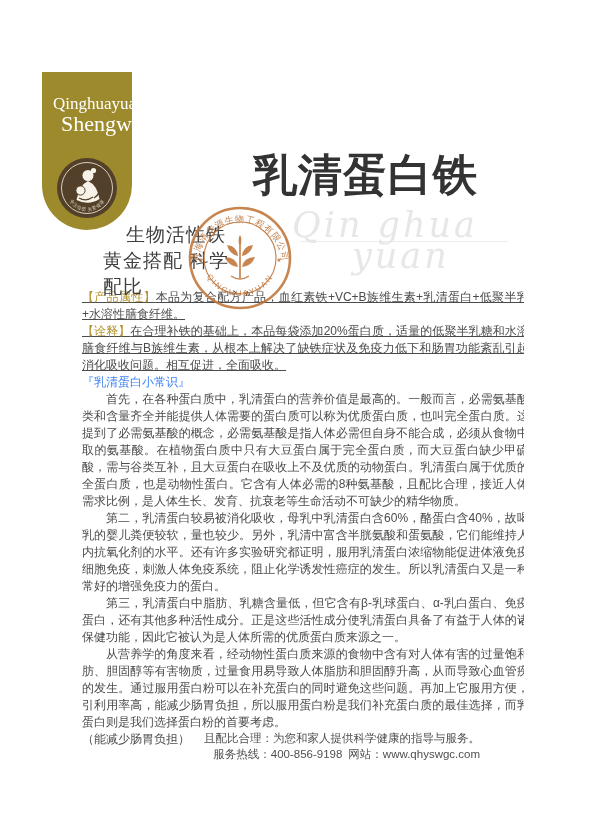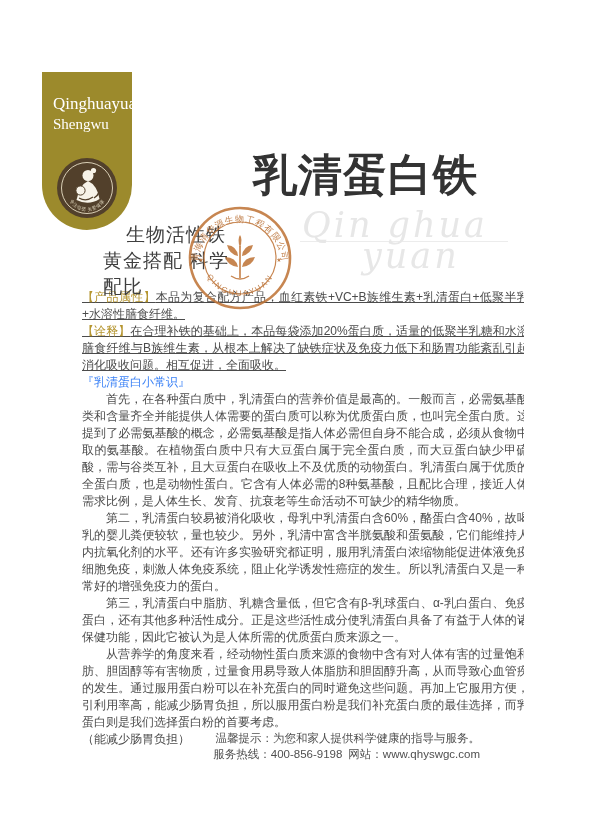--- a/index.html
+++ b/index.html
@@ -4,34 +4,34 @@
 <style>
   html,body{margin:0;padding:0;background:#ffffff;}
   body{font-family:"Liberation Sans",sans-serif;}
   .page{position:relative;width:524px;height:814px;background:#ffffff;overflow:hidden;}
 
   
   .badge{position:absolute;left:42px;top:72px;width:90px;height:158px;
          background:#9c8a2c;border-radius:0 0 45px 45px;z-index:4;}
   .badge-name{padding:22px 0 0 11px;color:#ffffff;
               font-family:"Liberation Serif",serif;font-size:17px;line-height:20px;}
-  .badge-name .l2{font-size:15px;}
+  .badge-name .l2{font-size:22px;margin-left:8px;}
   .logo-circle{position:absolute;left:50%;transform:translateX(-50%);top:86px;
                width:60px;height:60px;}
 
   
   .tagline{position:absolute;left:103px;top:222px;width:146px;z-index:2;
            color:#3f3f3f;font-size:19px;line-height:26px;font-weight:400;letter-spacing:1px;}
   .tagline .t1{text-align:center;}
   .main-title{position:absolute;left:253px;top:146px;z-index:2;
               font-size:44px;font-weight:700;color:#333333;letter-spacing:1px;white-space:nowrap;}
   .wm-line{position:absolute;left:300px;top:241px;width:208px;height:1px;background:#ececec;z-index:0;}
   .watermark{position:absolute;left:292px;top:210px;z-index:1;color:#e7e7e7;
              font-family:"DejaVu Serif",serif;font-style:italic;font-size:35px;line-height:31px;
-             letter-spacing:3px;margin-left:10px;}
+             letter-spacing:3px;}
   .watermark .w2{margin-left:60px;}
 
   .stamp{position:absolute;left:188px;top:206px;width:104px;height:104px;z-index:3;opacity:.88;}
 
   
   .content{position:absolute;left:82px;top:289px;width:459px;z-index:1;
            font-size:12px;line-height:17px;color:#4b4b4b;text-align:justify;}
   .content p{margin:0;}
   .sec{margin-bottom:14px;text-decoration:underline;}
   .sec.last{margin-bottom:10px;}
@@ -121,19 +121,19 @@
 
     <p class="k-title">『乳清蛋白小常识』</p>
     <p class="indent">首先，在各种蛋白质中，乳清蛋白的营养价值是最高的。一般而言，必需氨基酸种类和含量齐全并能提供人体需要的蛋白质可以称为优质蛋白质，也叫完全蛋白质。这里提到了必需氨基酸的概念，必需氨基酸是指人体必需但自身不能合成，必须从食物中摄取的氨基酸。在植物蛋白质中只有大豆蛋白属于完全蛋白质，而大豆蛋白缺少甲硫氨酸，需与谷类互补，且大豆蛋白在吸收上不及优质的动物蛋白。乳清蛋白属于优质的完全蛋白质，也是动物性蛋白。它含有人体必需的8种氨基酸，且配比合理，接近人体的需求比例，是人体生长、发育、抗衰老等生命活动不可缺少的精华物质。</p>
     <p class="indent">第二，乳清蛋白较易被消化吸收，母乳中乳清蛋白含60%，酪蛋白含40%，故喝母乳的婴儿粪便较软，量也较少。另外，乳清中富含半胱氨酸和蛋氨酸，它们能维持人体内抗氧化剂的水平。还有许多实验研究都证明，服用乳清蛋白浓缩物能促进体液免疫和细胞免疫，刺激人体免疫系统，阻止化学诱发性癌症的发生。所以乳清蛋白又是一种非常好的增强免疫力的蛋白。</p>
     <p class="indent">第三，乳清蛋白中脂肪、乳糖含量低，但它含有β-乳球蛋白、α-乳白蛋白、免疫球蛋白，还有其他多种活性成分。正是这些活性成分使乳清蛋白具备了有益于人体的诸多保健功能，因此它被认为是人体所需的优质蛋白质来源之一。</p>
     <p class="indent">从营养学的角度来看，经动物性蛋白质来源的食物中含有对人体有害的过量饱和脂肪、胆固醇等有害物质，过量食用易导致人体脂肪和胆固醇升高，从而导致心血管疾病的发生。通过服用蛋白粉可以在补充蛋白的同时避免这些问题。再加上它服用方便，吸引利用率高，能减少肠胃负担，所以服用蛋白粉是我们补充蛋白质的最佳选择，而乳清蛋白则是我们选择蛋白粉的首要考虑。</p>
     <p>（能减少肠胃负担）</p>
   </div>
 
   <div class="footer">
-    <div>温馨提示：为您和家人提供科学健康的指导与服务。</div>
+    <div>且配比合理：为您和家人提供科学健康的指导与服务。</div>
     <div>
       <span>服务热线：400-856-9198</span><span class="gap">网站：www.qhyswgc.com</span>
     </div>
   </div>
 
 </div>
 
 </body></html>

